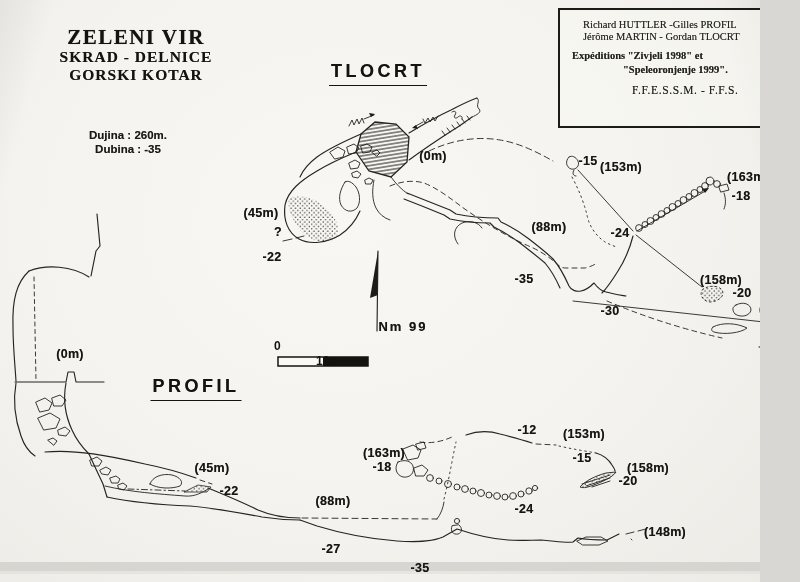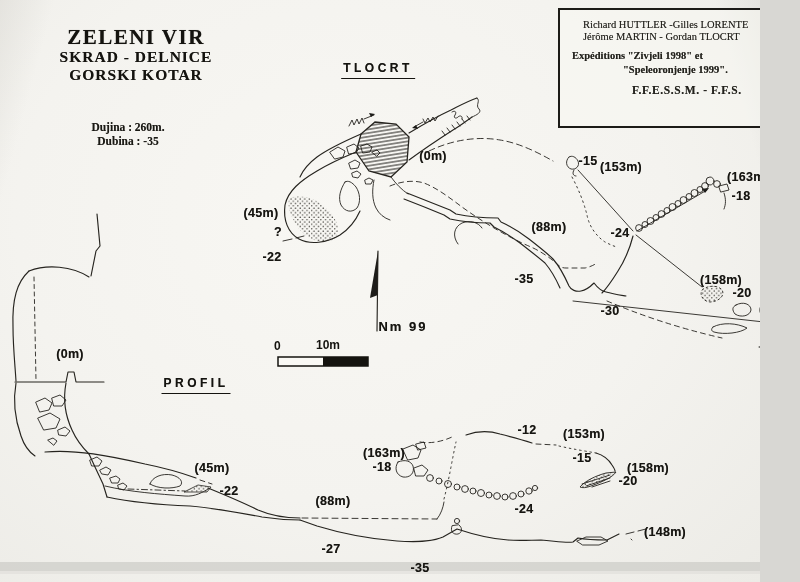--- a/index.html
+++ b/index.html
@@ -17,31 +17,31 @@
   .fillink{fill:#1d1c19;stroke:none;}
   .map-label{
     position:absolute;transform:translate(-50%,-50%);
     font-weight:bold;font-size:12.5px;letter-spacing:.3px;white-space:nowrap;
     color:#161511;text-shadow:0 0 .6px rgba(30,28,24,.55);
   }
   .title-block{position:absolute;left:38px;top:26px;width:196px;text-align:center;
     font-family:"Liberation Serif", serif;font-weight:bold;color:#14130f;}
   .title-main{font-size:21px;letter-spacing:1.5px;line-height:22px;text-shadow:0 0 .7px rgba(20,18,14,.6);}
   .title-sub{font-size:15.5px;letter-spacing:1px;line-height:18px;text-shadow:0 0 .6px rgba(20,18,14,.55);}
-  .stats-block{position:absolute;left:53px;top:120px;width:150px;text-align:center;
-    font-family:Liberation Serif, serif;font-weight:bold;font-size:11.5px;line-height:14px;color:#1a1914;
+  .stats-block{position:absolute;left:53px;top:128px;width:150px;text-align:center;
+    font-family:Liberation Sans, sans-serif;font-weight:bold;font-size:11.5px;line-height:14px;color:#1a1914;
     text-shadow:0 0 .5px rgba(30,28,24,.5);}
   .credits-box{position:absolute;left:558px;top:8px;width:236px;height:116px;
     border:2px solid #1c1b17;background:rgba(248,247,243,.55);
     font-family:"Liberation Serif", serif;color:#23221d;}
   .credits-team{margin:9px 0 0 23px;font-size:10.5px;line-height:11.5px;text-shadow:0 0 .5px rgba(35,34,29,.5);}
   .credits-exp1{margin:8px 0 0 12px;font-size:10.5px;font-weight:bold;text-shadow:0 0 .5px rgba(35,34,29,.55);}
   .credits-exp2{margin:3px 0 0 63px;font-size:10.5px;font-weight:bold;text-shadow:0 0 .5px rgba(35,34,29,.55);}
-  .credits-fed{margin:9px 0 0 72px;font-size:11.5px;font-weight:bold;letter-spacing:.6px;text-shadow:0 0 .5px rgba(35,34,29,.55);}
-  .view-label{position:absolute;transform:translateX(-50%);font-weight:bold;font-size:12px;
+  .credits-fed{margin:9px 0 0 72px;font-size:11.5px;font-weight:normal;letter-spacing:.6px;text-shadow:0 0 .5px rgba(35,34,29,.55);}
+  .view-label{position:absolute;transform:translateX(-50%);font-weight:bold;font-size:18px;
     letter-spacing:3.5px;color:#14130f;border-bottom:1.6px solid #14130f;padding:0 2px 3px 2px;
     text-shadow:0 0 .6px rgba(20,19,15,.55);text-align:right;}
   .scale-num{position:absolute;font-weight:bold;font-size:12px;color:#14130f;}
 </style>
 </head>
 <body>
 
 <div class="canvas">
 
   <svg class="art" width="800" height="582" viewBox="0 0 800 582">
@@ -219,34 +219,34 @@
     <div class="title-sub">GORSKI KOTAR</div>
   </div>
 
   <div class="stats-block">
     <div>Dujina : 260m.</div>
     <div>Dubina : -35</div>
   </div>
 
   <div class="credits-box">
     <div class="credits-team">
-      <div>Richard HUTTLER -Gilles LORENTE</div>
+      <div>Richard HUTTLER -Gilles PROFIL</div>
       <div>Jérôme MARTIN - Gordan TLOCRT</div>
     </div>
     <div class="credits-exp1">Expéditions "Zivjeli 1998" et</div>
     <div class="credits-exp2">"Speleoronjenje 1999".</div>
     <div class="credits-fed">F.F.E.S.S.M.  -  F.F.S.</div>
   </div>
 
   <div class="view-label" style="left:378px;top:61px;">TLOCRT</div>
   <div class="view-label" style="left:196px;top:376px;">PROFIL</div>
 
   <span class="map-label" style="left:403px;top:326px;font-size:13px;letter-spacing:2px;">Nm 99</span>
   <span class="scale-num" style="left:274px;top:339px;">0</span>
-  <span class="scale-num" style="left:316px;top:338px;">10m</span>
+  <span class="scale-num" style="left:316px;top:354px;">10m</span>
 
   <div>
       <span class="map-label" style="left: 433px; top: 156px;">(0m)</span>
       <span class="map-label" style="left: 261px; top: 213px;">(45m)</span>
       <span class="map-label" style="left: 278px; top: 232px;">?</span>
       <span class="map-label" style="left: 272px; top: 257px;">-22</span>
       <span class="map-label" style="left: 549px; top: 227px;">(88m)</span>
       <span class="map-label" style="left: 524px; top: 279px;">-35</span>
       <span class="map-label" style="left: 610px; top: 311px;">-30</span>
       <span class="map-label" style="left: 588px; top: 161px;">-15</span>

